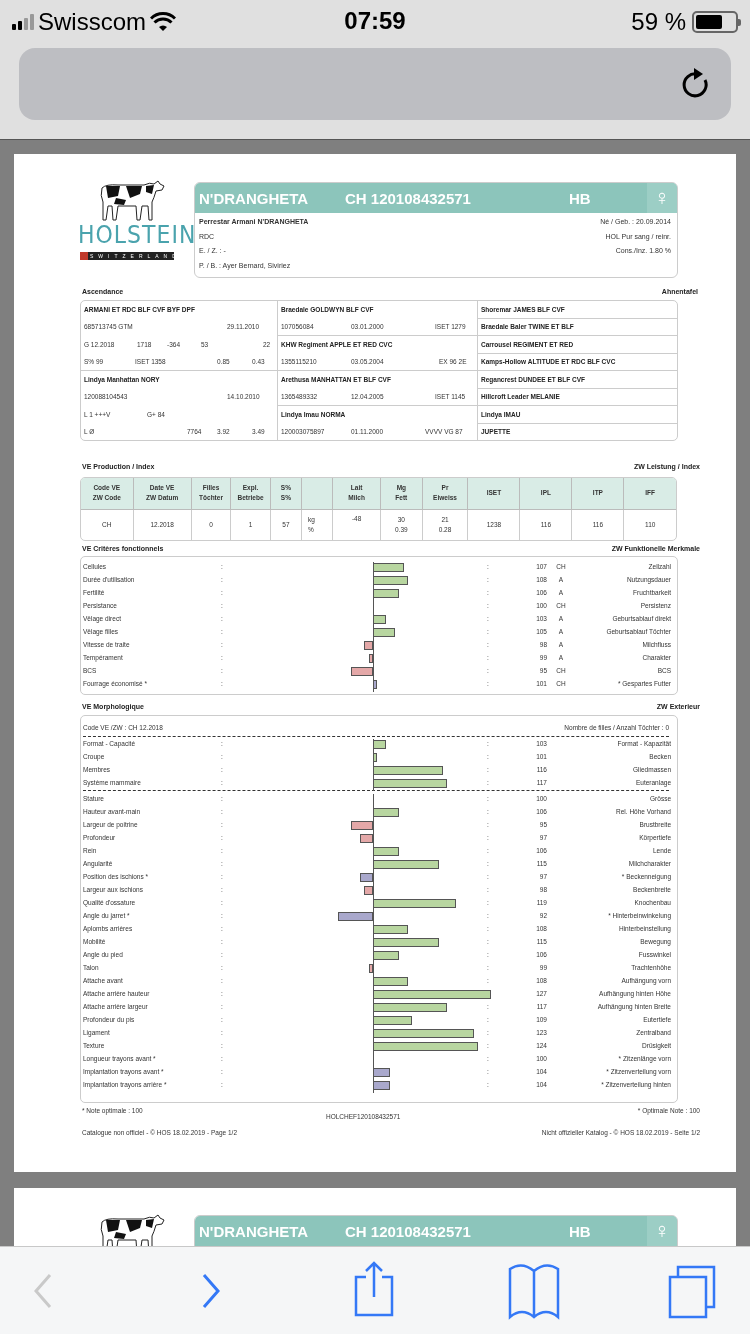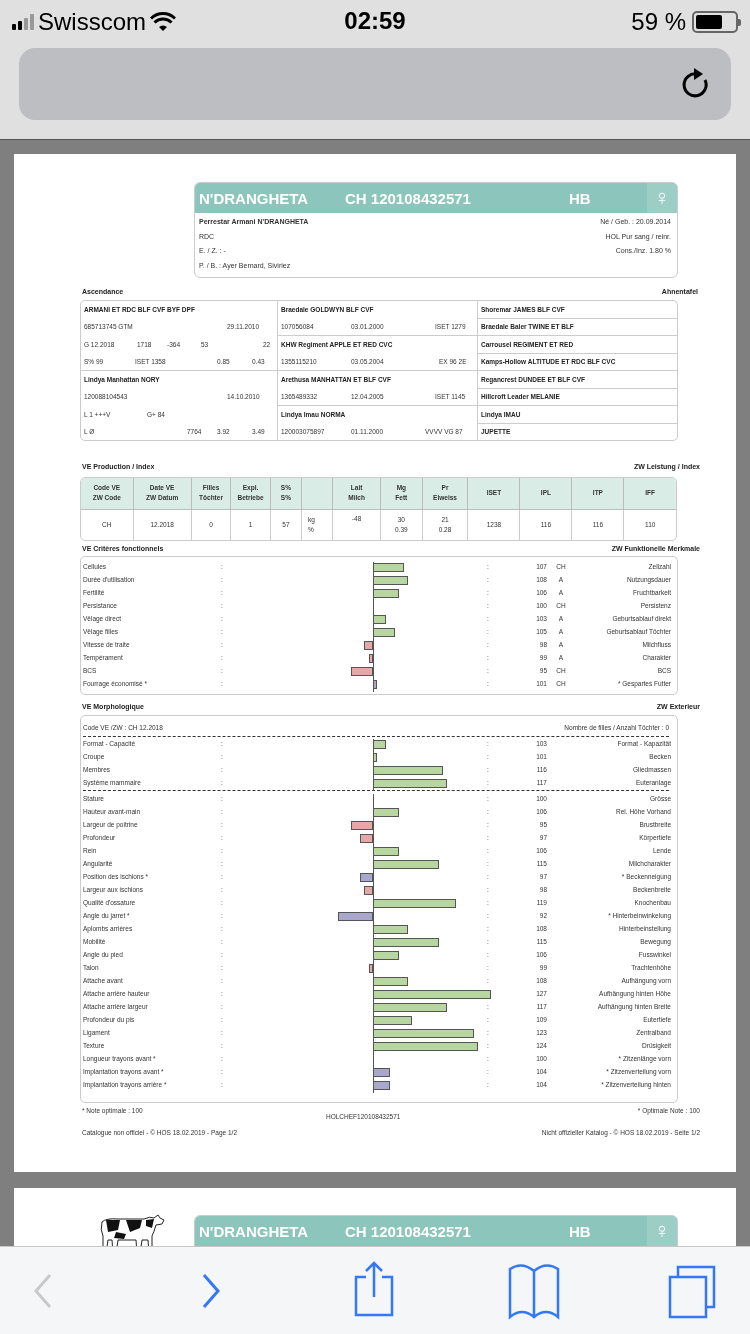--- a/index.html
+++ b/index.html
@@ -74,41 +74,49 @@
         <span class="off" style="height:12px"></span>
         <span class="off" style="height:16px"></span>
     </div>
     <span>Swisscom</span>
     <svg width="26" height="20" viewBox="0 0 26 20">
         <path d="M13 19 L9 15 A6 6 0 0 1 17 15 Z" fill="#000"></path>
         <path d="M4.5 10.5 A12 12 0 0 1 21.5 10.5" stroke="#000" stroke-width="3" fill="none"></path>
         <path d="M1 6.5 A17 17 0 0 1 25 6.5" stroke="#000" stroke-width="3" fill="none"></path>
       </svg>
   </div>
-  <div class="time">02:59</div>
+  <div class="time">07:59</div>
   <div class="right">
     <span>59 %</span>
     <div class="battery">
         <div class="fill"></div>
       </div>
   </div>
 </div>
 
 <div class="url-area">
   <div class="url-bar">
     <svg class="reload" viewBox="0 0 34 36">
         <path d="M26 14 A11 11 0 1 1 18 8" stroke="#000" stroke-width="3" fill="none"></path>
         <path d="M15 2 L24 8 L15 14 Z" fill="#000"></path>
       </svg>
   </div>
 </div>
 
 <div class="viewer">
   <div class="page page1">
 
+    <div class="logo">
+      <svg width="70" height="44" viewBox="0 0 70 44" style="position:absolute;left:20px;top:0">
+        <path d="M6 8 Q10 4 22 5 L48 5 Q54 2 58 4 L62 1 L64 4 L68 6 L66 10 L60 11 Q58 18 56 22 L56 40 L53 40 L52 26 L46 26 L44 40 L41 40 L40 26 L22 26 L20 40 L17 40 L16 26 L12 26 L10 40 L7 40 L7 22 Q4 16 6 8 Z" fill="#fff" stroke="#222" stroke-width="1"></path>
+        <path d="M10 6 L24 6 L22 16 L12 18 Z M30 6 L46 6 L44 14 L34 18 Z M50 6 L58 5 L56 14 L50 12 Z M20 18 L30 20 L28 25 L18 24 Z" fill="#111"></path>
+      </svg>
+      <div class="word">HOLSTEIN</div>
+      <div class="swiss">SWITZERLAND</div>
+    </div>
 
     <div class="header-card">
       <div class="band">
         <span class="name">N'DRANGHETA</span>
         <span class="id">CH 120108432571</span>
         <span class="hb">HB</span>
         <span class="sex">♀</span>
       </div>
       <div class="info">
         <span class="l" style="top:5px;font-weight:bold">Perrestar Armani N'DRANGHETA</span>

